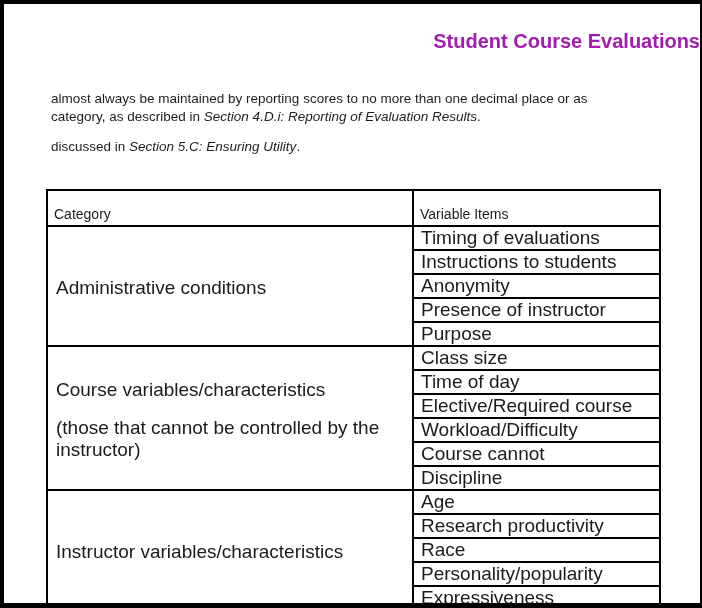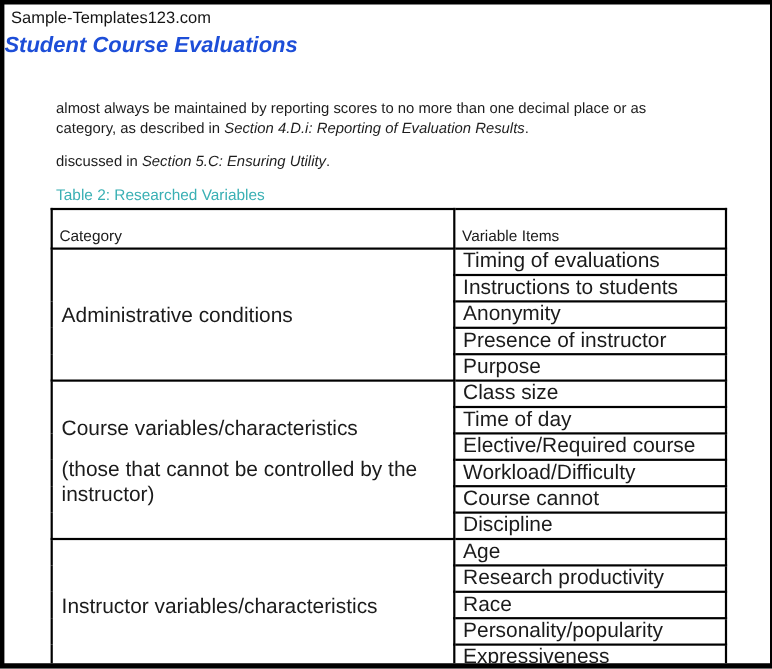--- a/index.html
+++ b/index.html
@@ -26,25 +26,24 @@
     left: 6px;
     top: 4px;
     font-size: 15px;
     color: #151515;
   }
   .doc-title {
     position: absolute;
     left: 0;
     right: 0;
     top: 26px;
-    text-align: left;
+    text-align: right;
     font-size: 20px;
     font-weight: bold;
-    color: #1d4ed8;
-    font-style: italic;
+    color: #a21caf;
   }
   .paragraph {
     position: absolute;
     left: 47px;
     width: 612px;
     font-size: 13.5px;
     line-height: 18px;
     color: #1d1d1d;
   }
   .p1 { top: 63px; margin-top: 23px; }
@@ -93,35 +92,33 @@
   }
   .cat-note { margin-top: 16px; }
   .col-category { width: 366px; }
   .col-items   { width: 247px; }
 </style>
 </head>
 <body>
 
 <div class="page" style="--caption-color: #3ab0b4; --border-color: #000000; --text-color: #1b1b1b; --page-bg: #ffffff;">
 
-  <div class="watermark">Sample-Templates123.com</div>
 
   <div class="doc-title">Student Course Evaluations</div>
 
   <div class="paragraph p1">
     <span>almost always be maintained by reporting scores to no more than one decimal place or as</span><br>
     <span>category, as described in </span><span class="italic">Section 4.D.i: Reporting of Evaluation Results</span><span>.</span>
   </div>
 
   <div class="paragraph p2">
     <br>
     <span>discussed in </span><span class="italic">Section 5.C: Ensuring Utility</span><span>.</span>
   </div>
 
-  <div class="table-caption">Table 2: Researched Variables</div>
 
   <table class="vars">
     <colgroup>
       <col class="col-category">
       <col class="col-items">
     </colgroup>
     <thead>
       <tr>
         <th>Category</th>
         <th>Variable Items</th>

